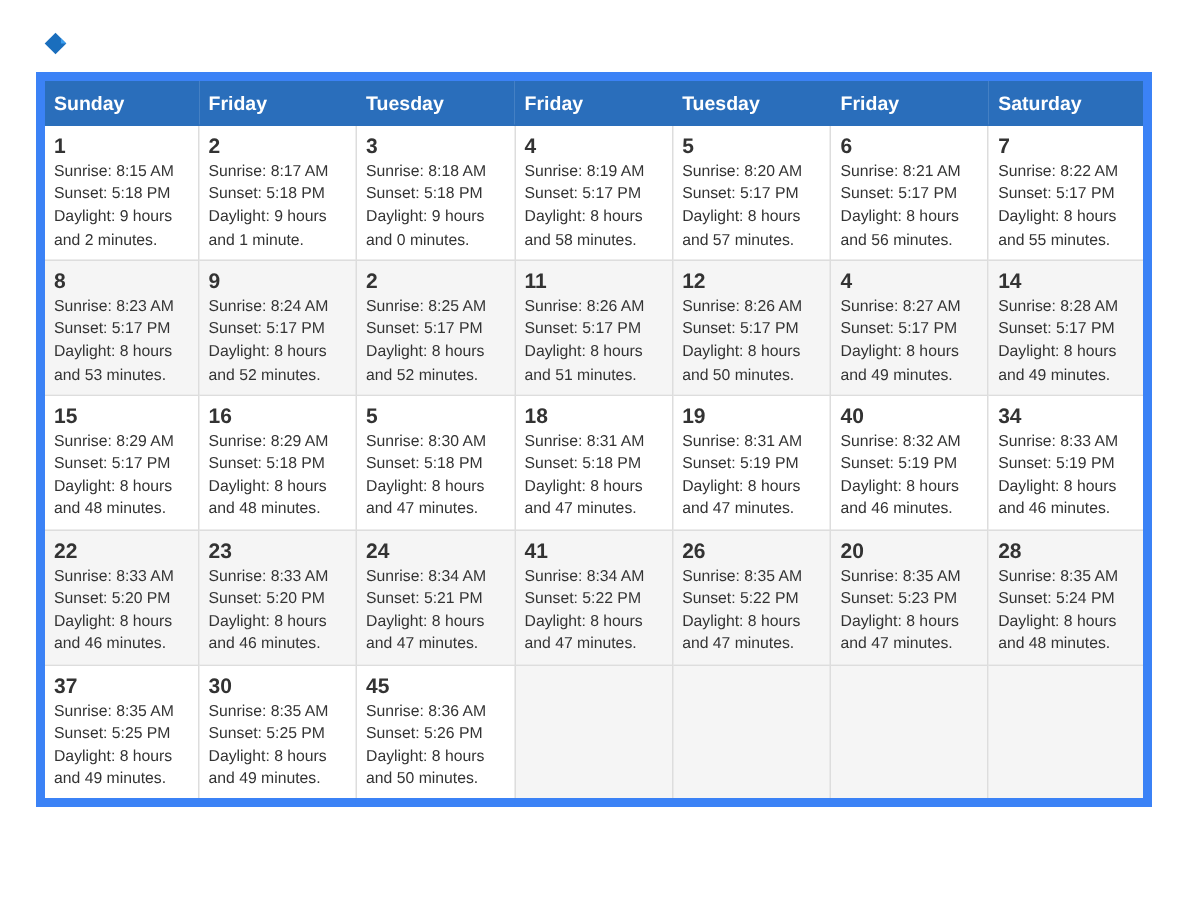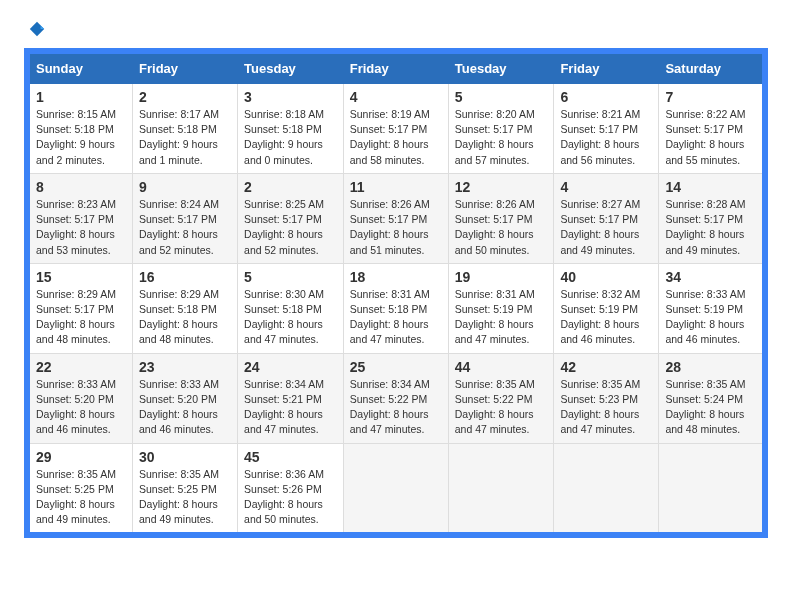--- a/index.html
+++ b/index.html
@@ -229,39 +229,39 @@
         </td>
         <td>
           <span class="day-number">23</span>
           <div class="day-info">Sunrise: 8:33 AM<br>Sunset: 5:20 PM<br>Daylight: 8 hours and 46 minutes.</div>
         </td>
         <td>
           <span class="day-number">24</span>
           <div class="day-info">Sunrise: 8:34 AM<br>Sunset: 5:21 PM<br>Daylight: 8 hours and 47 minutes.</div>
         </td>
         <td>
-          <span class="day-number">25</span>
+          <span class="day-number">41</span>
           <div class="day-info">Sunrise: 8:34 AM<br>Sunset: 5:22 PM<br>Daylight: 8 hours and 47 minutes.</div>
         </td>
         <td>
-          <span class="day-number">44</span>
+          <span class="day-number">26</span>
           <div class="day-info">Sunrise: 8:35 AM<br>Sunset: 5:22 PM<br>Daylight: 8 hours and 47 minutes.</div>
         </td>
         <td>
-          <span class="day-number">42</span>
+          <span class="day-number">20</span>
           <div class="day-info">Sunrise: 8:35 AM<br>Sunset: 5:23 PM<br>Daylight: 8 hours and 47 minutes.</div>
         </td>
         <td>
           <span class="day-number">28</span>
           <div class="day-info">Sunrise: 8:35 AM<br>Sunset: 5:24 PM<br>Daylight: 8 hours and 48 minutes.</div>
         </td>
       </tr>
       <tr>
         <td>
-          <span class="day-number">29</span>
+          <span class="day-number">37</span>
           <div class="day-info">Sunrise: 8:35 AM<br>Sunset: 5:25 PM<br>Daylight: 8 hours and 49 minutes.</div>
         </td>
         <td>
           <span class="day-number">30</span>
           <div class="day-info">Sunrise: 8:35 AM<br>Sunset: 5:25 PM<br>Daylight: 8 hours and 49 minutes.</div>
         </td>
         <td>
           <span class="day-number">45</span>
           <div class="day-info">Sunrise: 8:36 AM<br>Sunset: 5:26 PM<br>Daylight: 8 hours and 50 minutes.</div>
         </td>

